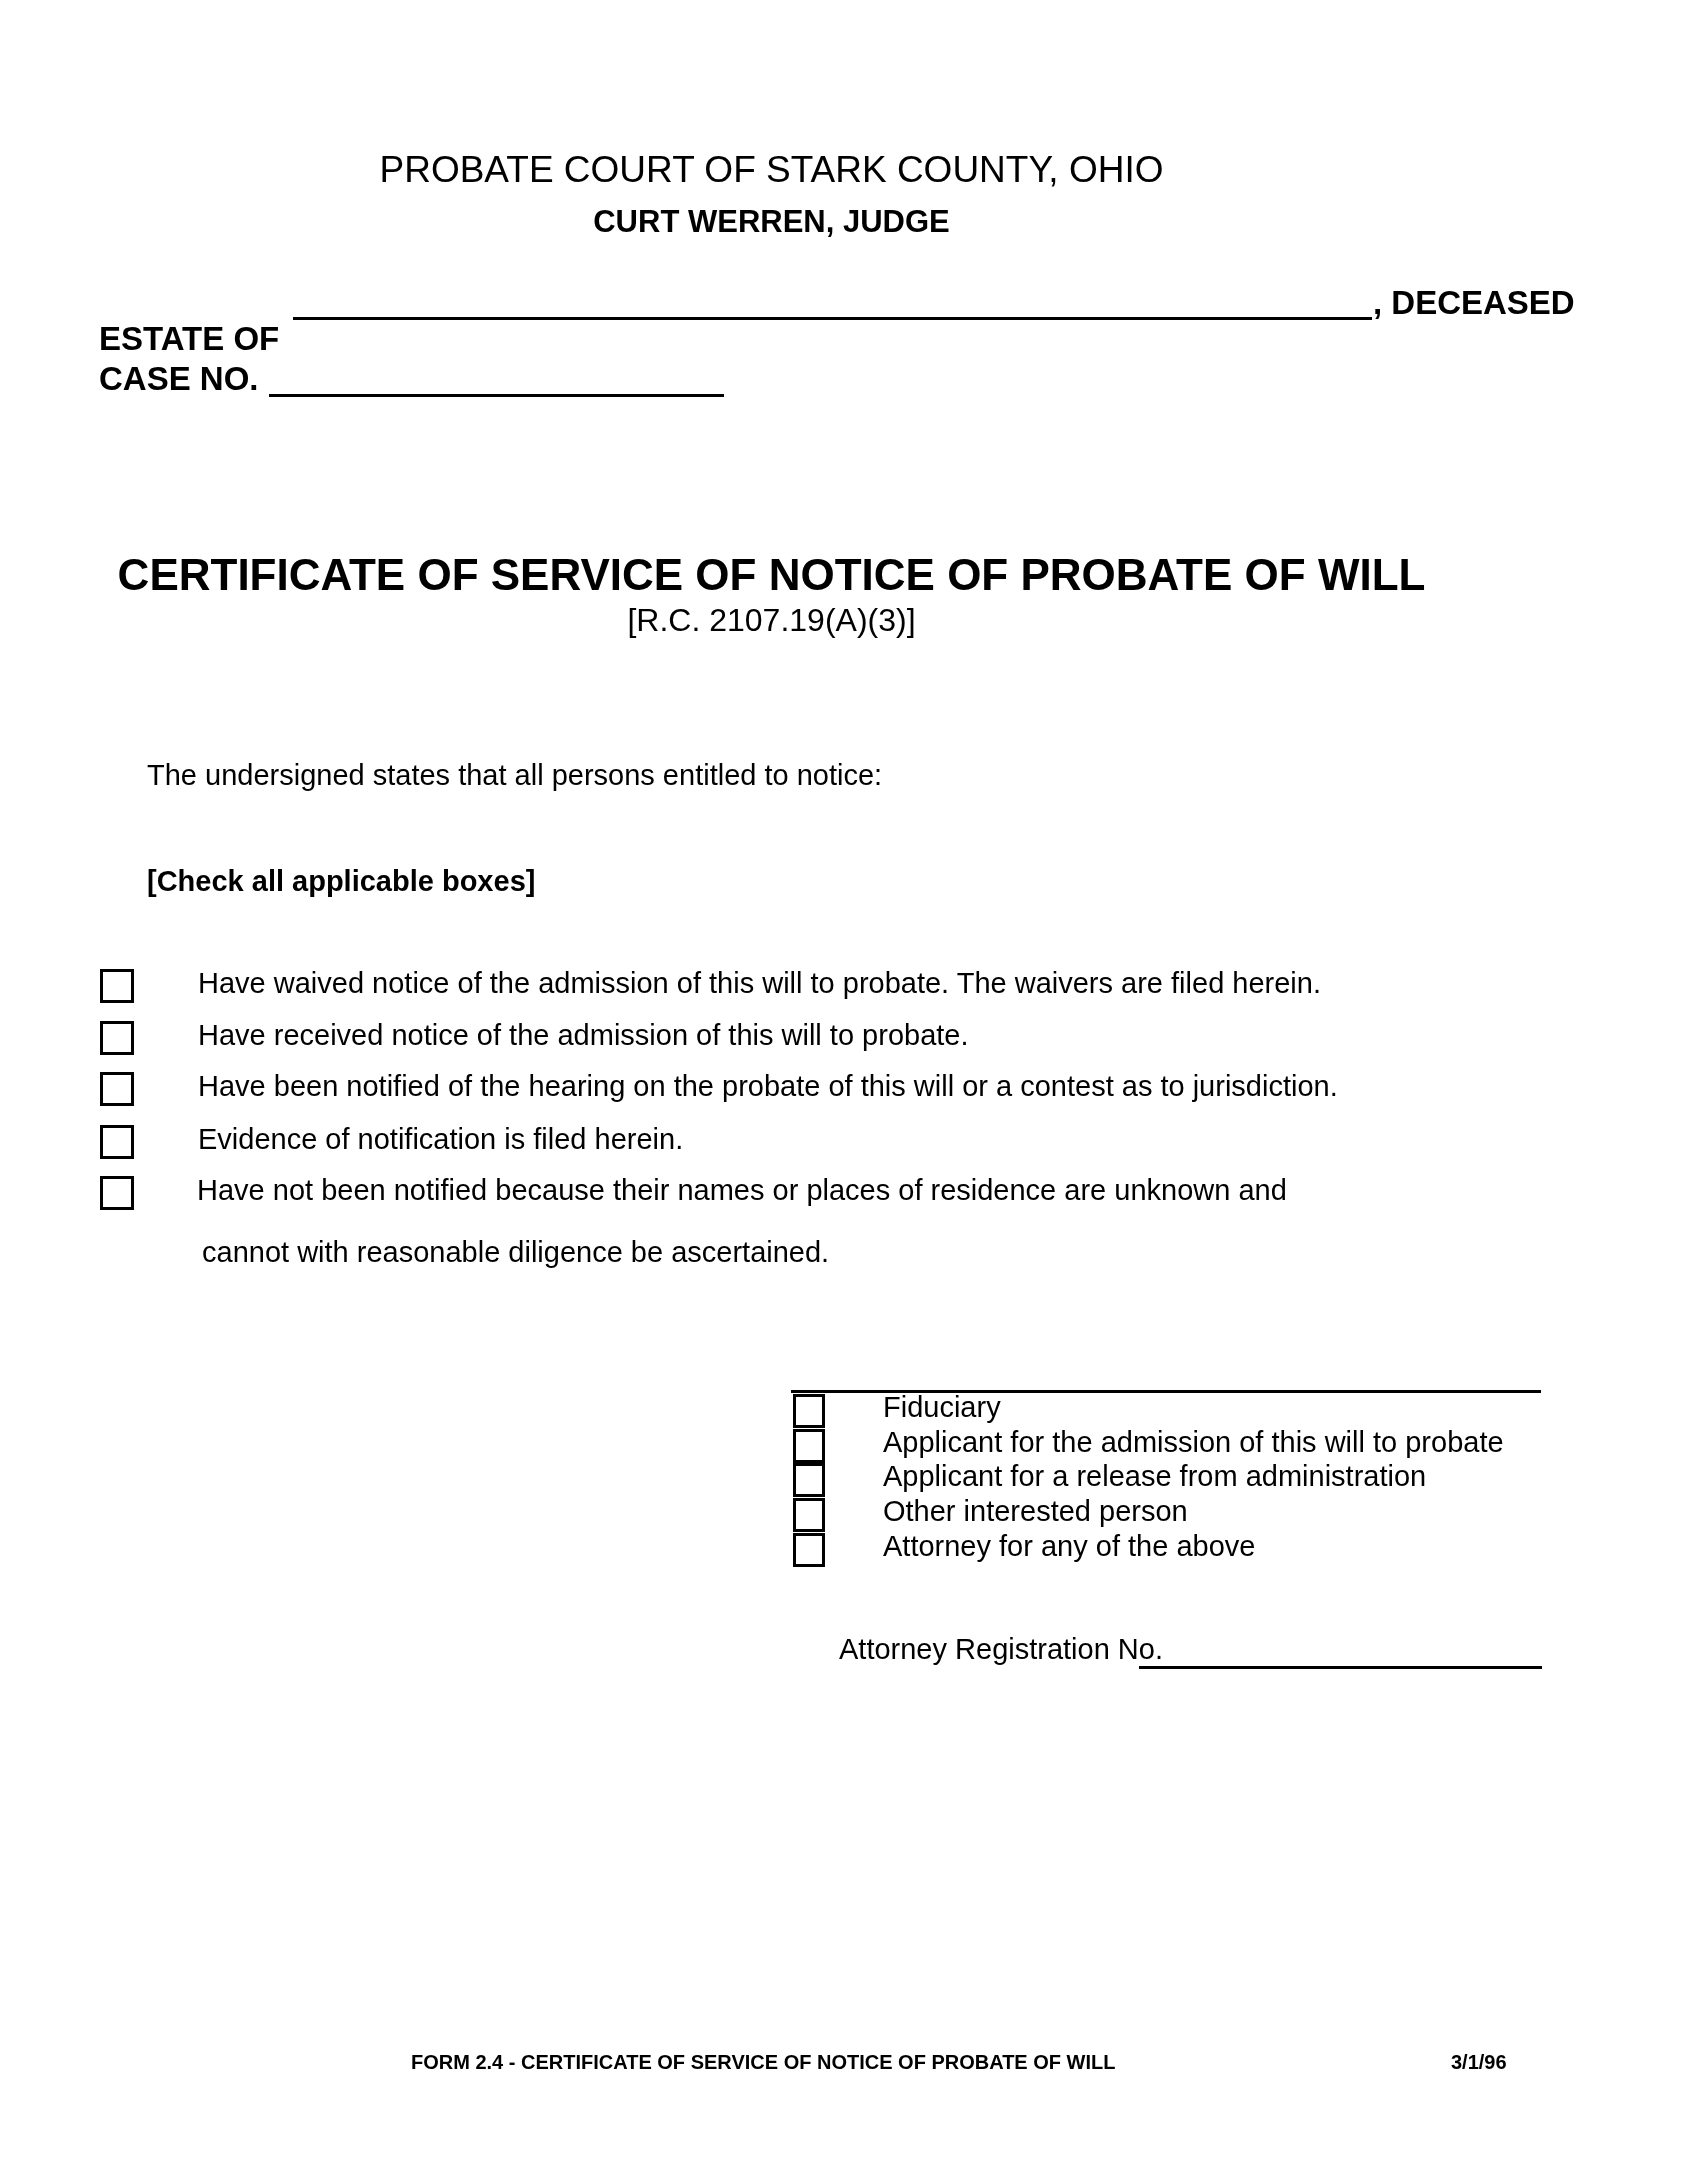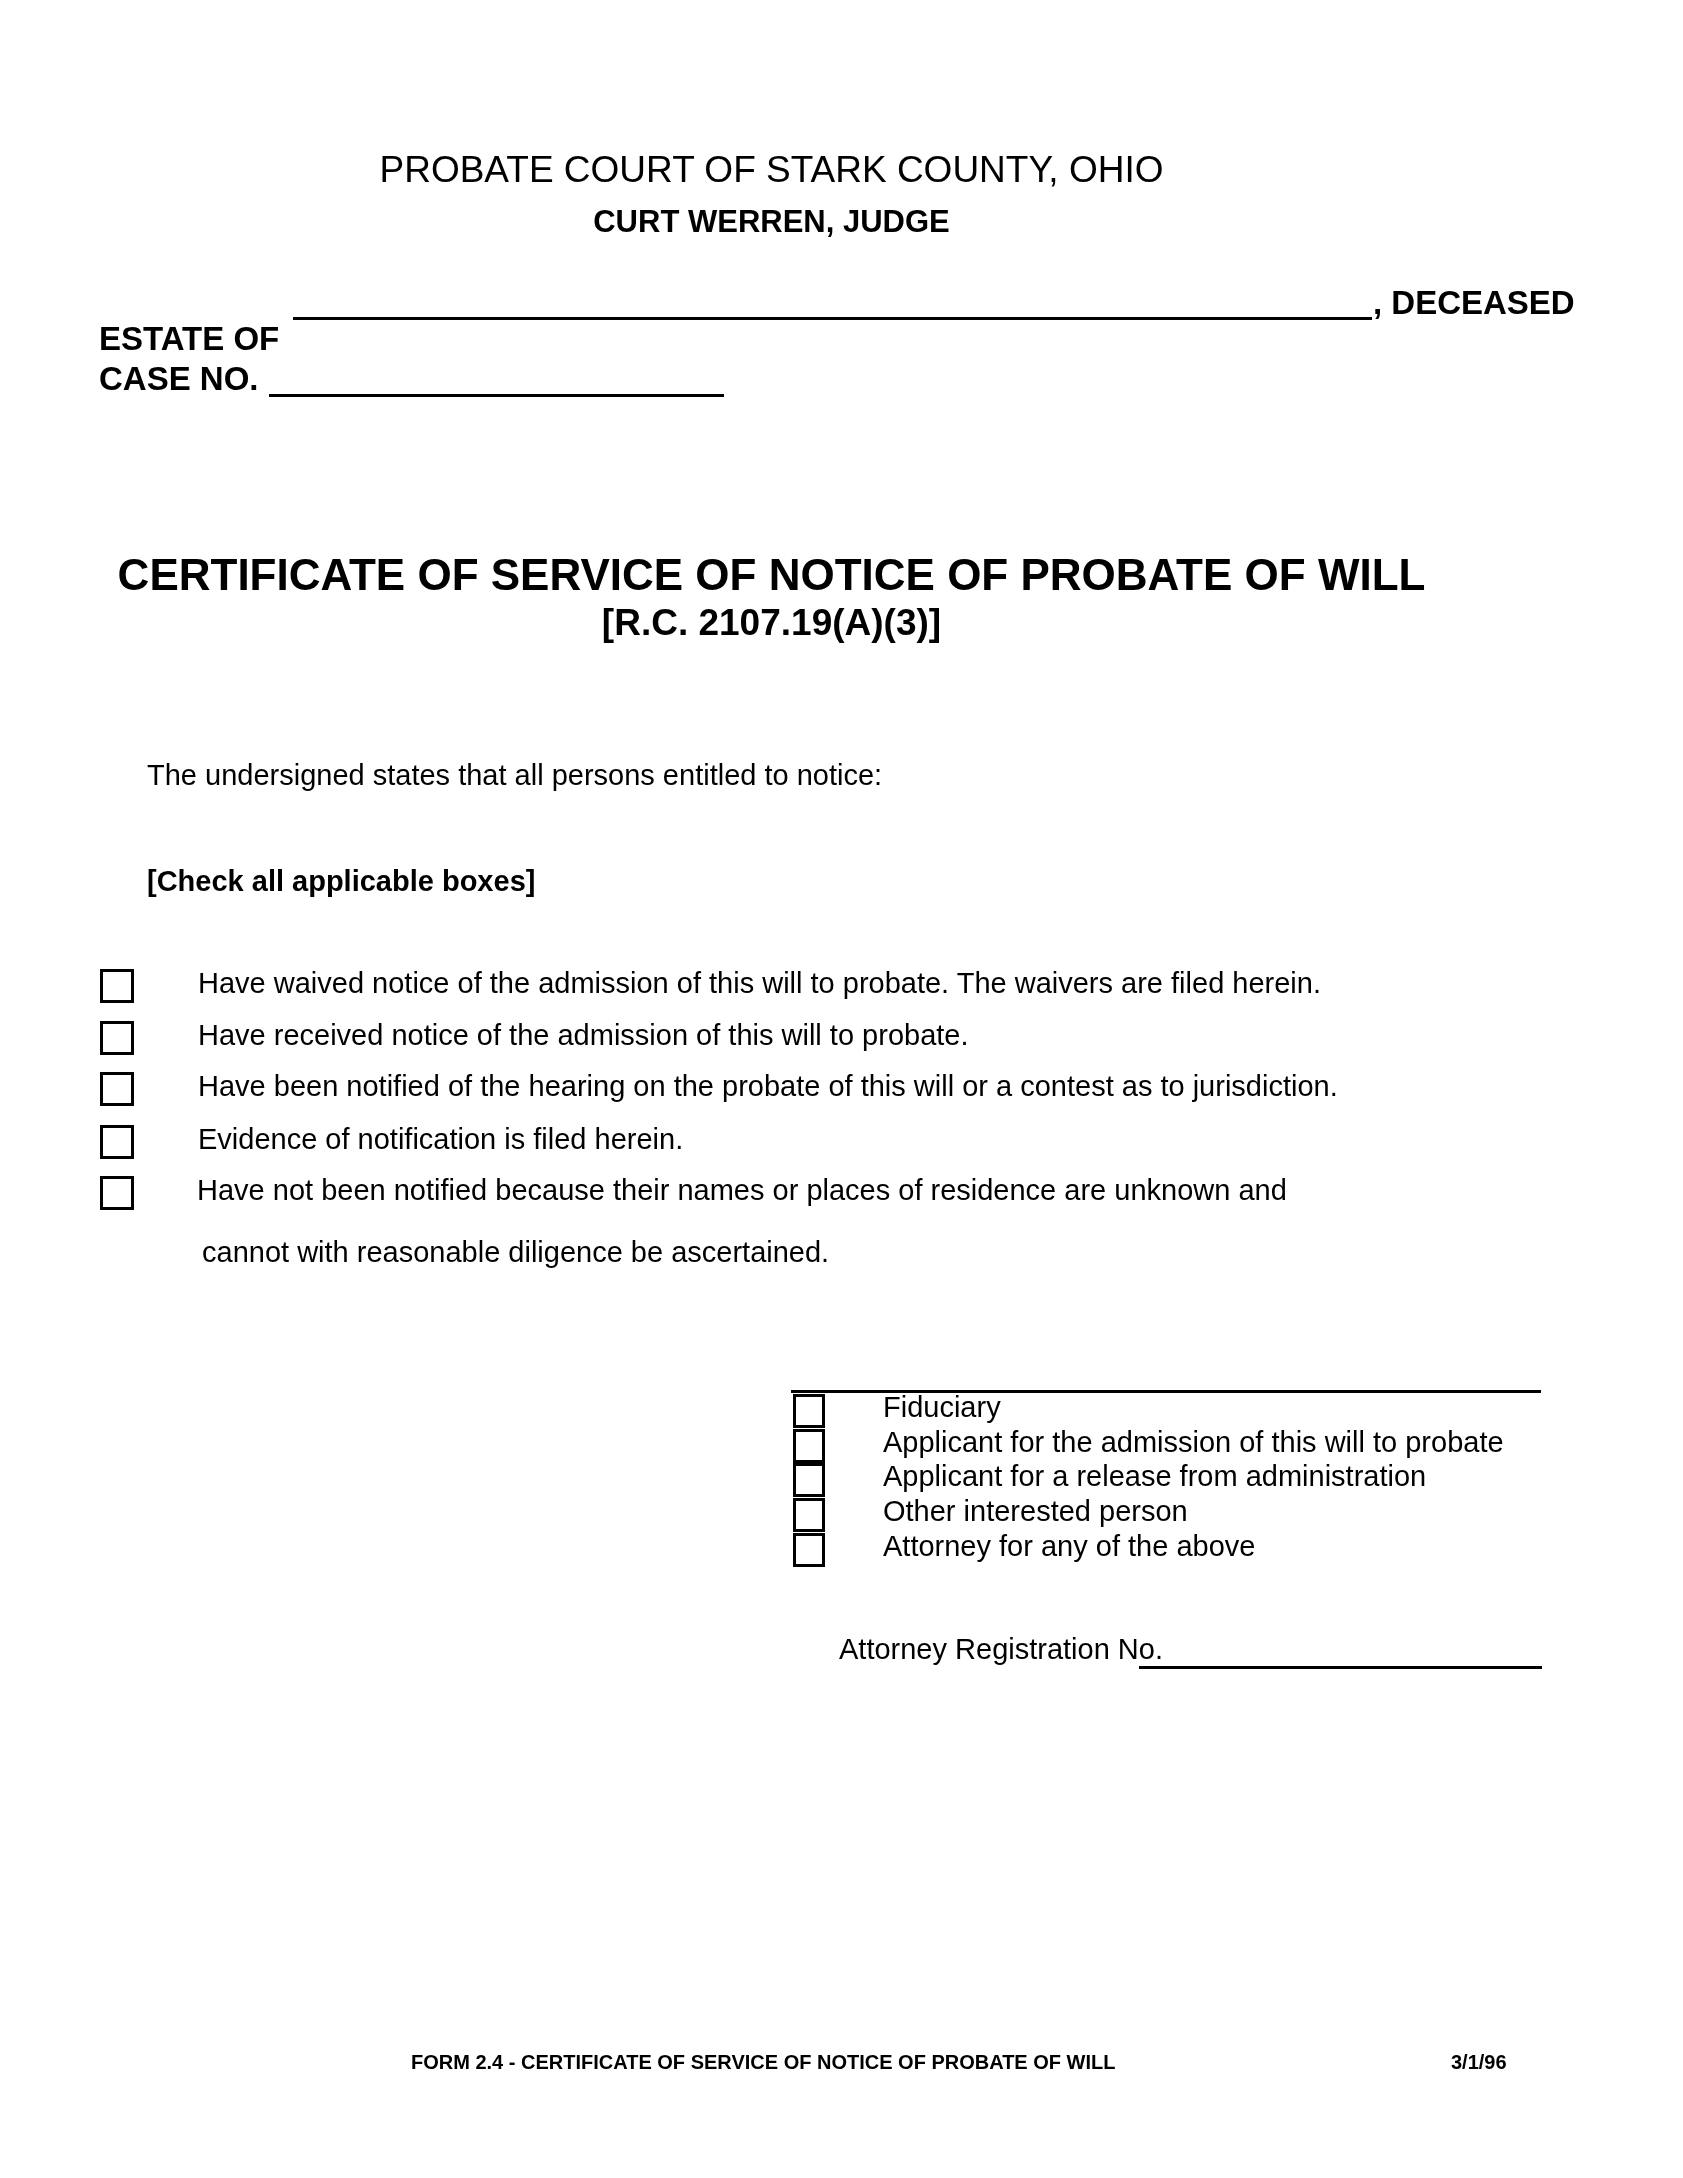--- a/index.html
+++ b/index.html
@@ -5,21 +5,21 @@
   html, body { margin: 0; padding: 0; background: #ffffff; }
   body { width: 1683px; height: 2178px; position: relative; overflow: hidden;
          font-family: "Liberation Sans", sans-serif; color: #000; }
   .abs { position: absolute; white-space: nowrap; }
   .center { left: 0; width: 1543px; text-align: center; }
   .court { top: 149px; font-size: 37px; }
   .judge { top: 204px; font-size: 31px; font-weight: bold; }
   .caption { font-size: 33px; font-weight: bold; }
   .line { position: absolute; border-bottom: 3px solid #000; }
   .title { top: 550px; font-size: 44px; font-weight: bold; }
-  .statute { top: 602px; font-size: 37px; font-weight: bold; }
+  .statute { top: 602px; font-size: 32px; }
   .body-text { font-size: 29px; margin-left: 48px; }
   .cb { position: absolute; width: 28px; height: 28px; border: 3px solid #000; background: #fff; cursor: pointer; }
   .cb-small { position: absolute; width: 26px; height: 28px; border: 3px solid #000; background: #fff; cursor: pointer; }
   .footer { top: 2051px; font-size: 20px; font-weight: bold; }
 </style>
 </head>
 <body>
 
 <div class="abs center court">PROBATE COURT OF STARK COUNTY, OHIO</div>
 <div class="abs center judge">CURT WERREN, JUDGE</div>

